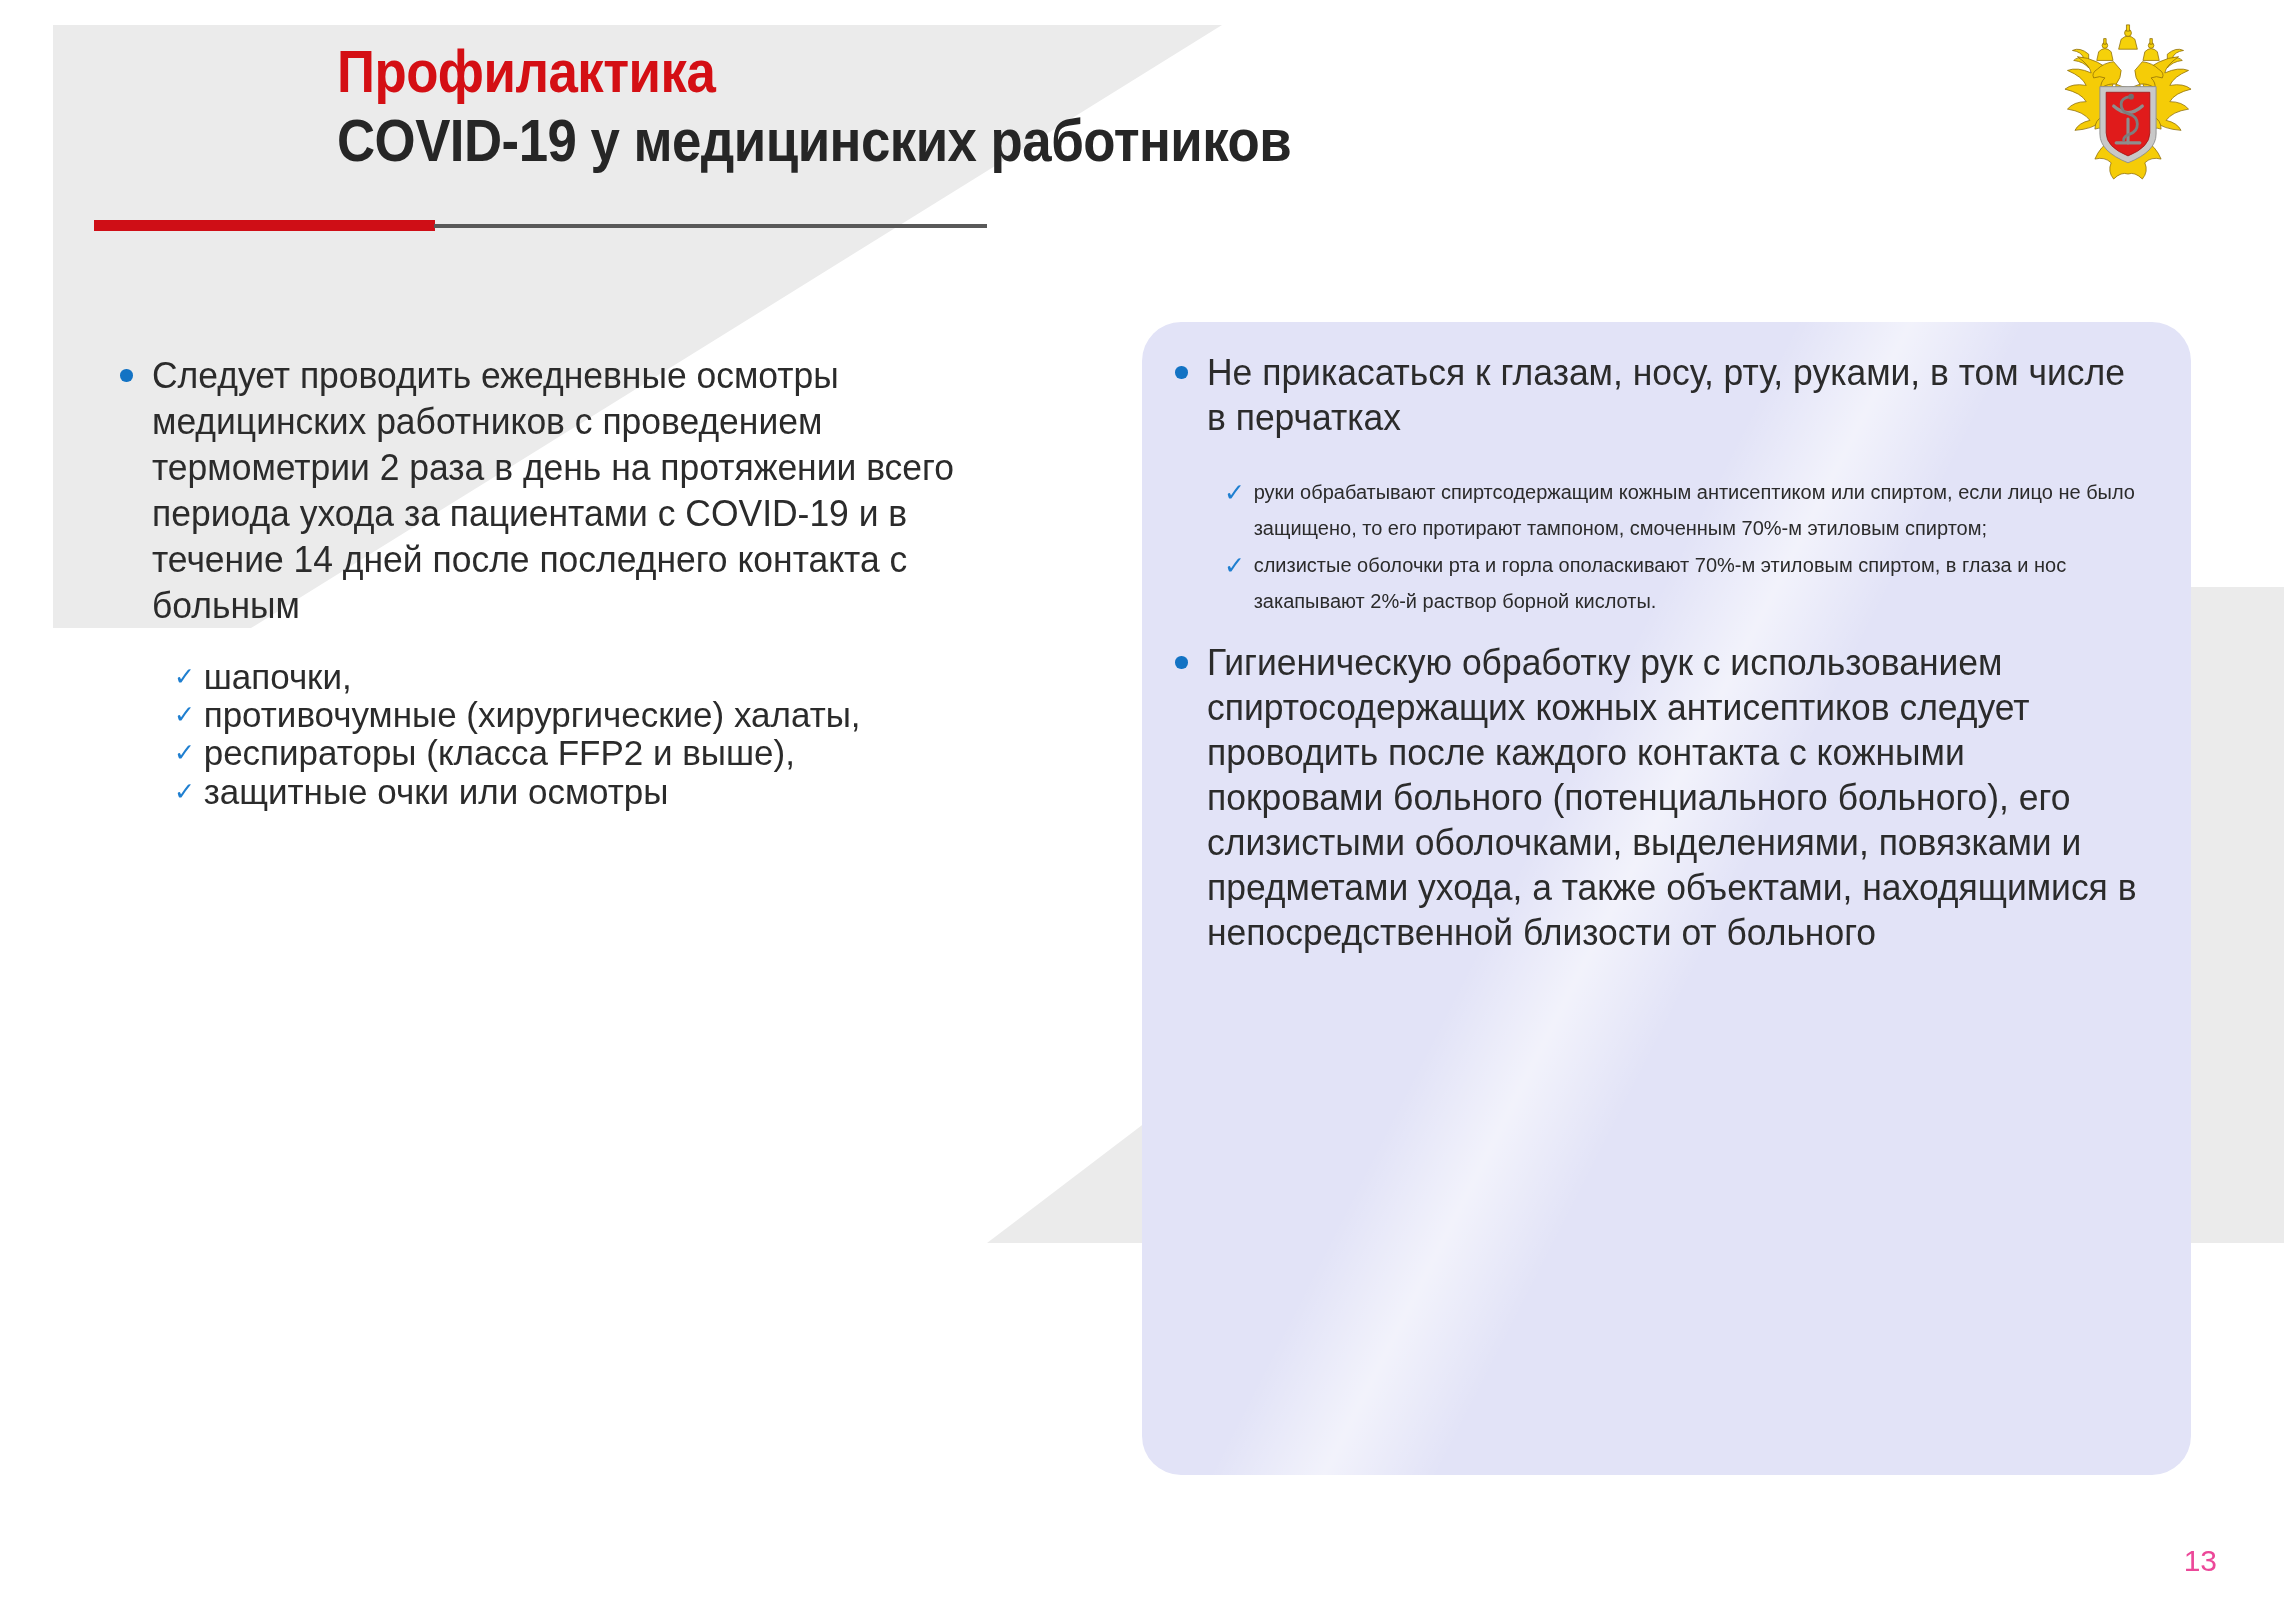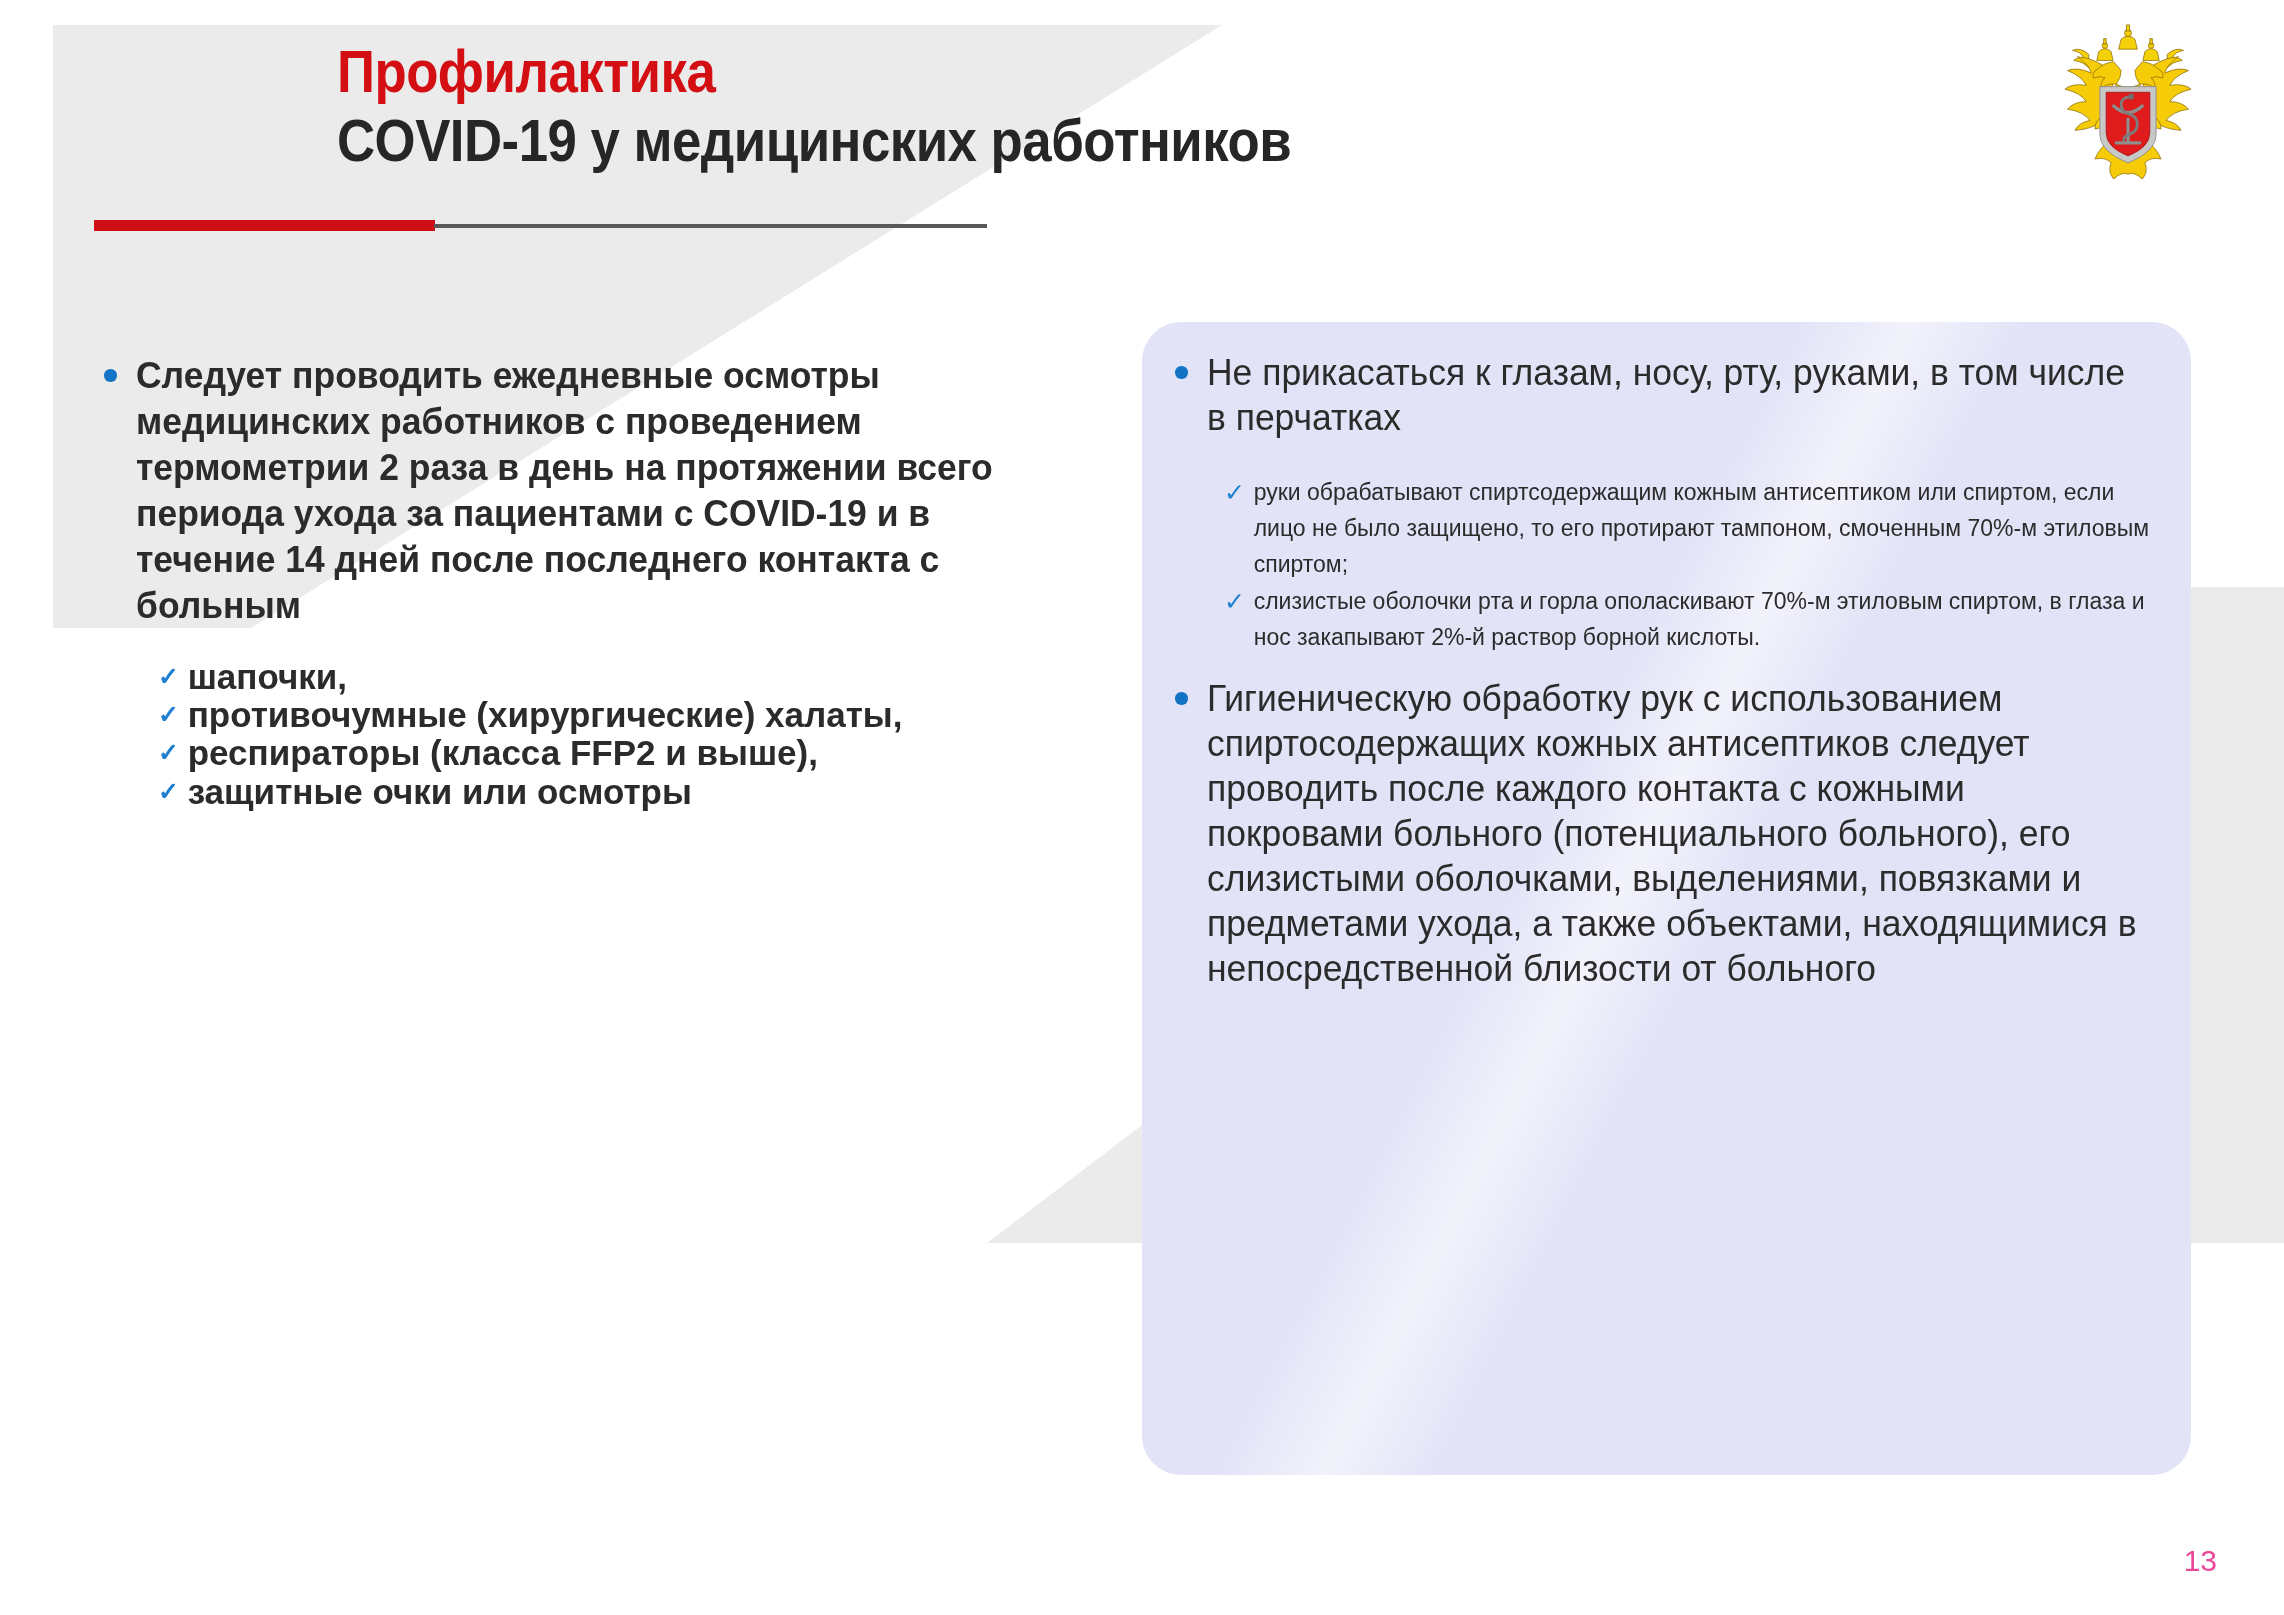--- a/index.html
+++ b/index.html
@@ -58,21 +58,21 @@
   }
 
   
   #emblem{
     position:absolute; left:2056px; top:17.5px; width:144px; height:181px; z-index:7;
   }
   #emblem svg{ width:100%; height:100%; display:block; }
 
   
   #left-column{
-    position:absolute; left:104px; top:353px; width:912px; z-index:4;font-weight:bold;
+    position:absolute; left:120px; top:353px; width:912px; z-index:4;
   }
   #right-panel{
     position:absolute; left:1142px; top:322px; width:1049px; height:1153px;
     background:#e2e3f7; border-radius:39px; z-index:3; overflow:hidden;
   }
   #right-panel-sheen{
     position:absolute; left:0; top:0; width:100%; height:100%;
     background:linear-gradient(117deg, rgba(255,255,255,0) 40%, rgba(255,255,255,0.55) 47%, rgba(255,255,255,0) 54%);
     pointer-events:none;
   }
@@ -107,21 +107,21 @@
     flex:1 1 auto;
     color:#2b2b2b;
     font-size:35px; line-height:37px;
     font-family:"Liberation Sans Narrow","Liberation Sans",sans-serif;
   }
 
   
   #right-column .bullet-item{ margin-bottom:34px; }
   #right-column .bullet-text{ font-size:36px; line-height:45px; }
   #right-column .sub-list{ margin:2.5px 0 21px 49px; }
-  #right-column .sub-text{ font-size:23px; line-height:36px; }
+  #right-column .sub-text{ font-size:20px; line-height:36px; }
 
   
   #page-number{
     position:absolute; right:67px; bottom:39px;
     color:#ec4899; font-size:30px; line-height:32.5px;
     font-family:"Liberation Sans", sans-serif; z-index:8;
   }
 </style>
 </head>
 <body>

